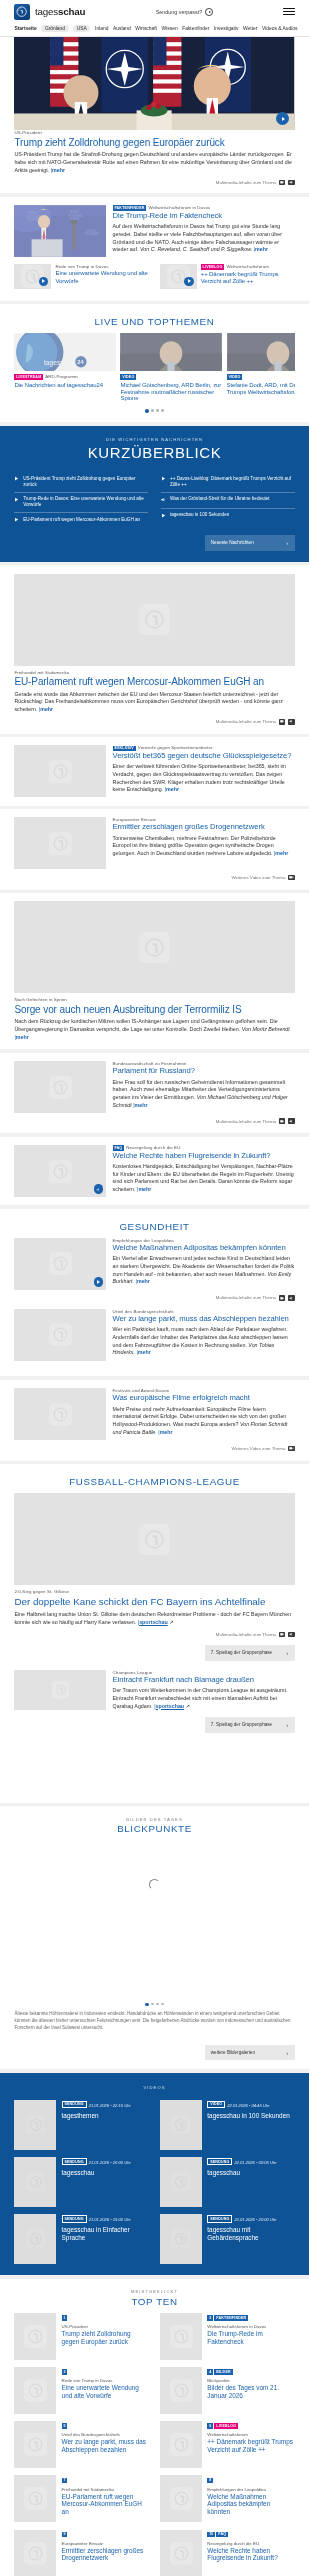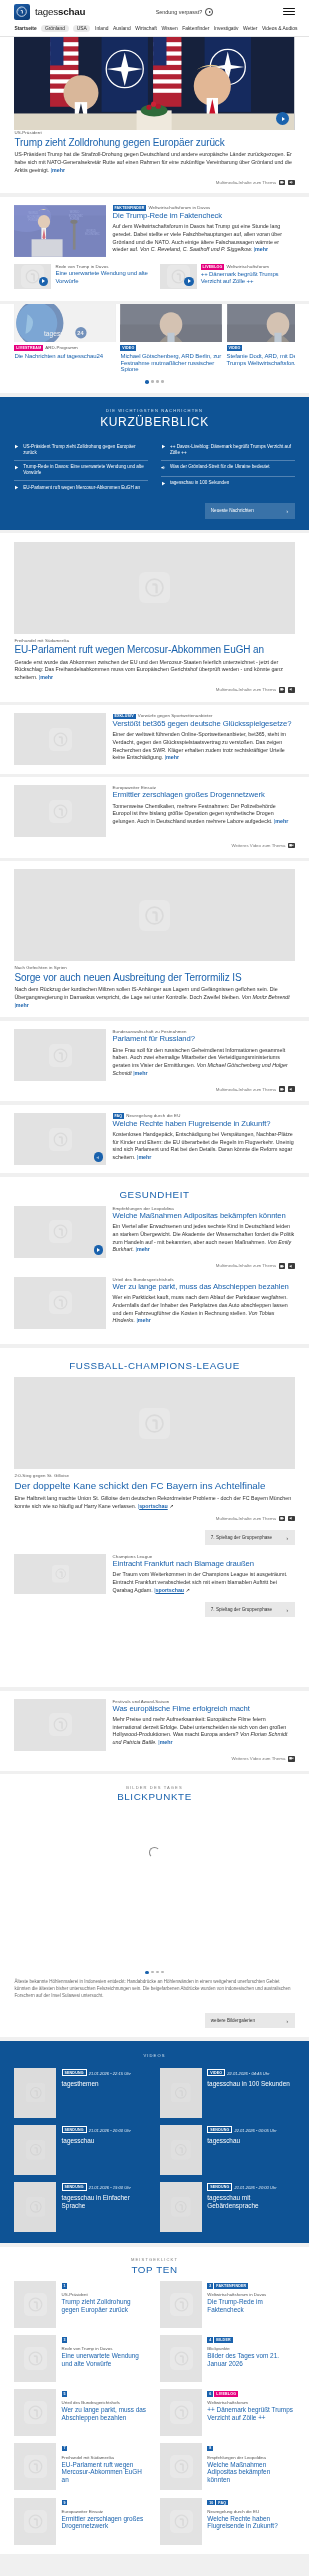--- a/index.html
+++ b/index.html
@@ -349,20 +349,23 @@
 </div>
           <div style="flex:1;min-width:0">
     <div class="kicker"><span class="badge pink">LIVEBLOG</span>Weltwirtschaftsforum</div>
     <h4 class="headline">++ Dänemark begrüßt Trumps Verzicht auf Zölle ++</h4>
           </div>
         </div>
       </div>
   </div>
 
   <div class="shell" style="padding:0 14.4px 6.2px;margin-bottom:3.6px;">
+    <div class="sec-head">
+      <div class="sec-title">LIVE UND TOPTHEMEN</div>
+    </div>
     <div class="carousel" id="live-carousel">
         <div class="cell">
      <div class="ph" style="height:38px;width:100%">
        <svg viewBox="0 0 198 74" width="102" height="38">
               <rect width="198" height="74" fill="#fff"></rect>
               <circle cx="50" cy="37" r="46" fill="#1a4f9c"></circle>
               <circle cx="44" cy="37" r="40" fill="#2d7fd4" opacity=".8"></circle>
               <path d="M26 20q14 8 10 22t-14 16" fill="#6fb7e8" opacity=".8"></path>
               <text x="58" y="62" font-size="13" fill="#fff" font-family="sans-serif">tages<tspan font-weight="bold">schau</tspan></text>
               <circle cx="130" cy="56" r="11" fill="#1a4f9c"></circle>
@@ -409,21 +412,21 @@
         <i class="on"></i>
         <i></i>
         <i></i>
         <i></i>
       </div>
   </div>
 
   <div class="panel-blue">
     <div class="sec-head" style="padding-top:2.1px;">
       <div class="sec-over">DIE WICHTIGSTEN NACHRICHTEN</div>
-      <div class="sec-title" style="font-size:12px;">KURZÜBERBLICK</div>
+      <div class="sec-title" style="font-size:15px;">KURZÜBERBLICK</div>
     </div>
     <div class="kz-list">
       <div class="kz-col" id="kz-left">
           <div class="kz-item">
             <span class="kz-ico"><svg viewBox="0 0 16 16">
                 <path d="M3 2l10 6-10 6z"></path>
               </svg></span>
             <span>US-Präsident Trump zieht Zolldrohung gegen Europäer zurück</span>
           </div>
           <div class="kz-item">
@@ -660,20 +663,46 @@
 
 </div>
             <div class="body">
     <div class="kicker">Urteil des Bundesgerichtshofs</div>
     <h3 class="headline">Wer zu lange parkt, muss das Abschleppen bezahlen</h3>
     <div class="teaser">Wer ein Parkticket kauft, muss nach dem Ablauf der Parkdauer wegfahren. Andernfalls darf der Inhaber des Parkplatzes das Auto abschleppen lassen und dem Fahrzeugführer die Kosten in Rechnung stellen. <i>Von Tobias Hinderks.</i> <span class="divider-pipe">|</span><a class="more" href="#">mehr</a></div>
   </div>
           </div>
         </div>
       </div>
+  </div>
+
+  <div class="shell" style="padding:8.2px 14.4px;margin-bottom:3.6px;">
+    <div class="side">
+      <div class="ph">
+          <svg width="23" height="23" viewBox="0 0 44 44">
+            <rect width="44" height="44" rx="9" fill="#ededed"></rect>
+            <circle cx="22" cy="22" r="12" fill="none" stroke="#d5d5d5" stroke-width="2.4"></circle>
+            <path d="M19 16h4c2.4 0 3.6 1.5 3.6 3.7V30h-3.2v-9.6c0-.9-.4-1.2-1-1.2H19z" fill="#d5d5d5"></path>
+          </svg>
+        </div>
+      <div class="body">
+        <div class="kicker">Festivals und Award-Saison</div>
+        <h3 class="headline">Was europäische Filme erfolgreich macht</h3>
+        <div class="teaser"><span>Mehr Preise und mehr Aufmerksamkeit: Europäische Filme feiern international derzeit Erfolge. Dabei unterscheiden sie sich von den großen Hollywood-Produktionen. Was macht Europa anders?</span> <i>Von Florian Schmidt und Patricia Batlle.</i> <span class="divider-pipe">|</span><a class="more" href="#">mehr</a></div>
+      </div>
+    </div>
+    <div class="mm-row">
+      <span>Weiteres Video zum Thema</span>
+      <span class="mm-ico">
+          <svg viewBox="0 0 16 16">
+            <path d="M1 4h9v8H1z"></path>
+            <path d="M11 7l4-2.5v7L11 9z"></path>
+          </svg>
+        </span>
+    </div>
   </div>
 
   <div class="shell" style="padding:0 14.4px 8.2px;margin-bottom:3.6px;">
     <div class="sec-head">
         <div class="sec-title">FUSSBALL-CHAMPIONS-LEAGUE</div>
       </div>
     <div class="full-lead">
       <div class="ph">
           <svg width="31" height="31" viewBox="0 0 44 44">
             <rect width="44" height="44" rx="9" fill="#ededed"></rect>
@@ -721,46 +750,20 @@
     </div>
     <div class="btn-row">
         <a class="btn-grey" href="#">
           <span>7. Spieltag der Gruppenphase</span>
           <span class="chev">›</span>
         </a>
       </div>
     <div class="spacer-lg"></div>
   </div>
 
-  <div class="shell" style="padding:8.2px 14.4px;margin-bottom:3.6px;">
-    <div class="side">
-      <div class="ph">
-          <svg width="23" height="23" viewBox="0 0 44 44">
-            <rect width="44" height="44" rx="9" fill="#ededed"></rect>
-            <circle cx="22" cy="22" r="12" fill="none" stroke="#d5d5d5" stroke-width="2.4"></circle>
-            <path d="M19 16h4c2.4 0 3.6 1.5 3.6 3.7V30h-3.2v-9.6c0-.9-.4-1.2-1-1.2H19z" fill="#d5d5d5"></path>
-          </svg>
-        </div>
-      <div class="body">
-        <div class="kicker">Festivals und Award-Saison</div>
-        <h3 class="headline">Was europäische Filme erfolgreich macht</h3>
-        <div class="teaser"><span>Mehr Preise und mehr Aufmerksamkeit: Europäische Filme feiern international derzeit Erfolge. Dabei unterscheiden sie sich von den großen Hollywood-Produktionen. Was macht Europa anders?</span> <i>Von Florian Schmidt und Patricia Batlle.</i> <span class="divider-pipe">|</span><a class="more" href="#">mehr</a></div>
-      </div>
-    </div>
-    <div class="mm-row">
-      <span>Weiteres Video zum Thema</span>
-      <span class="mm-ico">
-          <svg viewBox="0 0 16 16">
-            <path d="M1 4h9v8H1z"></path>
-            <path d="M11 7l4-2.5v7L11 9z"></path>
-          </svg>
-        </span>
-    </div>
-  </div>
-
   <div class="shell" style="padding:0 14.4px 9.3px;margin-bottom:3.6px;">
     <div class="sec-head">
       <div class="sec-over">BILDER DES TAGES</div>
       <div class="sec-title">BLICKPUNKTE</div>
     </div>
     <div class="loader">
         <div class="ring"></div>
       </div>
     <div class="spacer-lg" style="height:67px"></div>
     <div class="dots">

